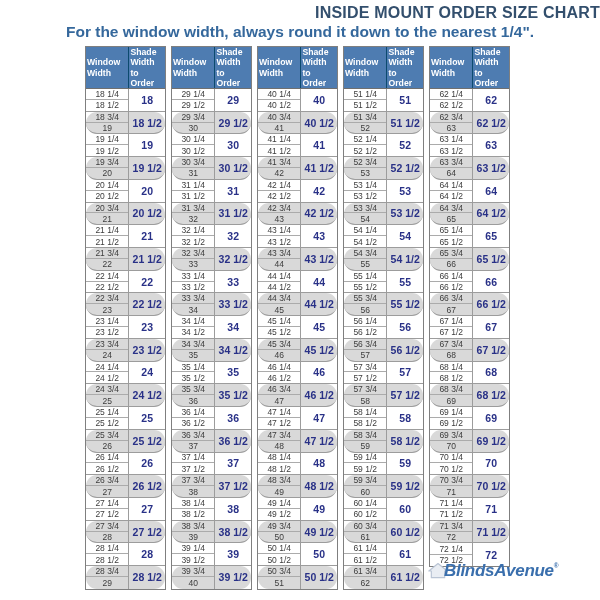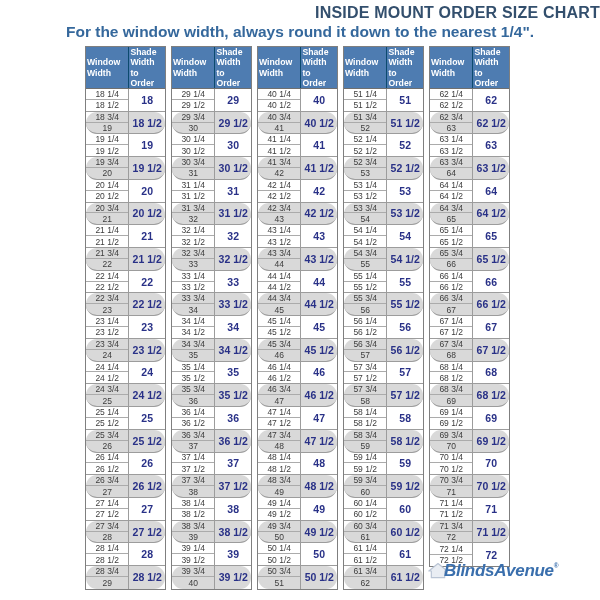--- a/index.html
+++ b/index.html
@@ -34,21 +34,21 @@
   .hcell {
     background:var(--header-bg,#4e7cb1); color:var(--header-text,#ffffff);
     font-weight:bold; font-size:8.7px; line-height:1.18;
     display:flex; align-items:center; justify-content:center;
     text-align:left; box-sizing:border-box; padding:1px;
   }
   .hwin { width:55%; border-right:1px solid #0c4a6e; }
   .hshade { width:45%; }
 
   .grp { display:flex; height:22.72px; box-sizing:border-box; border-bottom:1px solid #9c9c9c; }
-  .grp:last-child { border-bottom:none;justify-content:space-between; }
+  .grp:last-child { border-bottom:none; }
   .grp.alt { background:var(--row-alt-bg,#d9d9d9);border-radius:11px; }
   .wcol { width:55%; display:flex; flex-direction:column; border-right:1px solid #9c9c9c; box-sizing:border-box; }
   .wcell {
     height:50%; box-sizing:border-box; font-size:8.5px; color:#3c3c3c;
     display:flex; align-items:center; justify-content:center; text-align:center;
   }
   .wcell:first-child { border-bottom:1px solid #ababab; }
   .scell {
     width:45%; display:flex; align-items:center; justify-content:center;
     font-weight:bold; font-size:10.5px; color:var(--shade-text,#293187);

